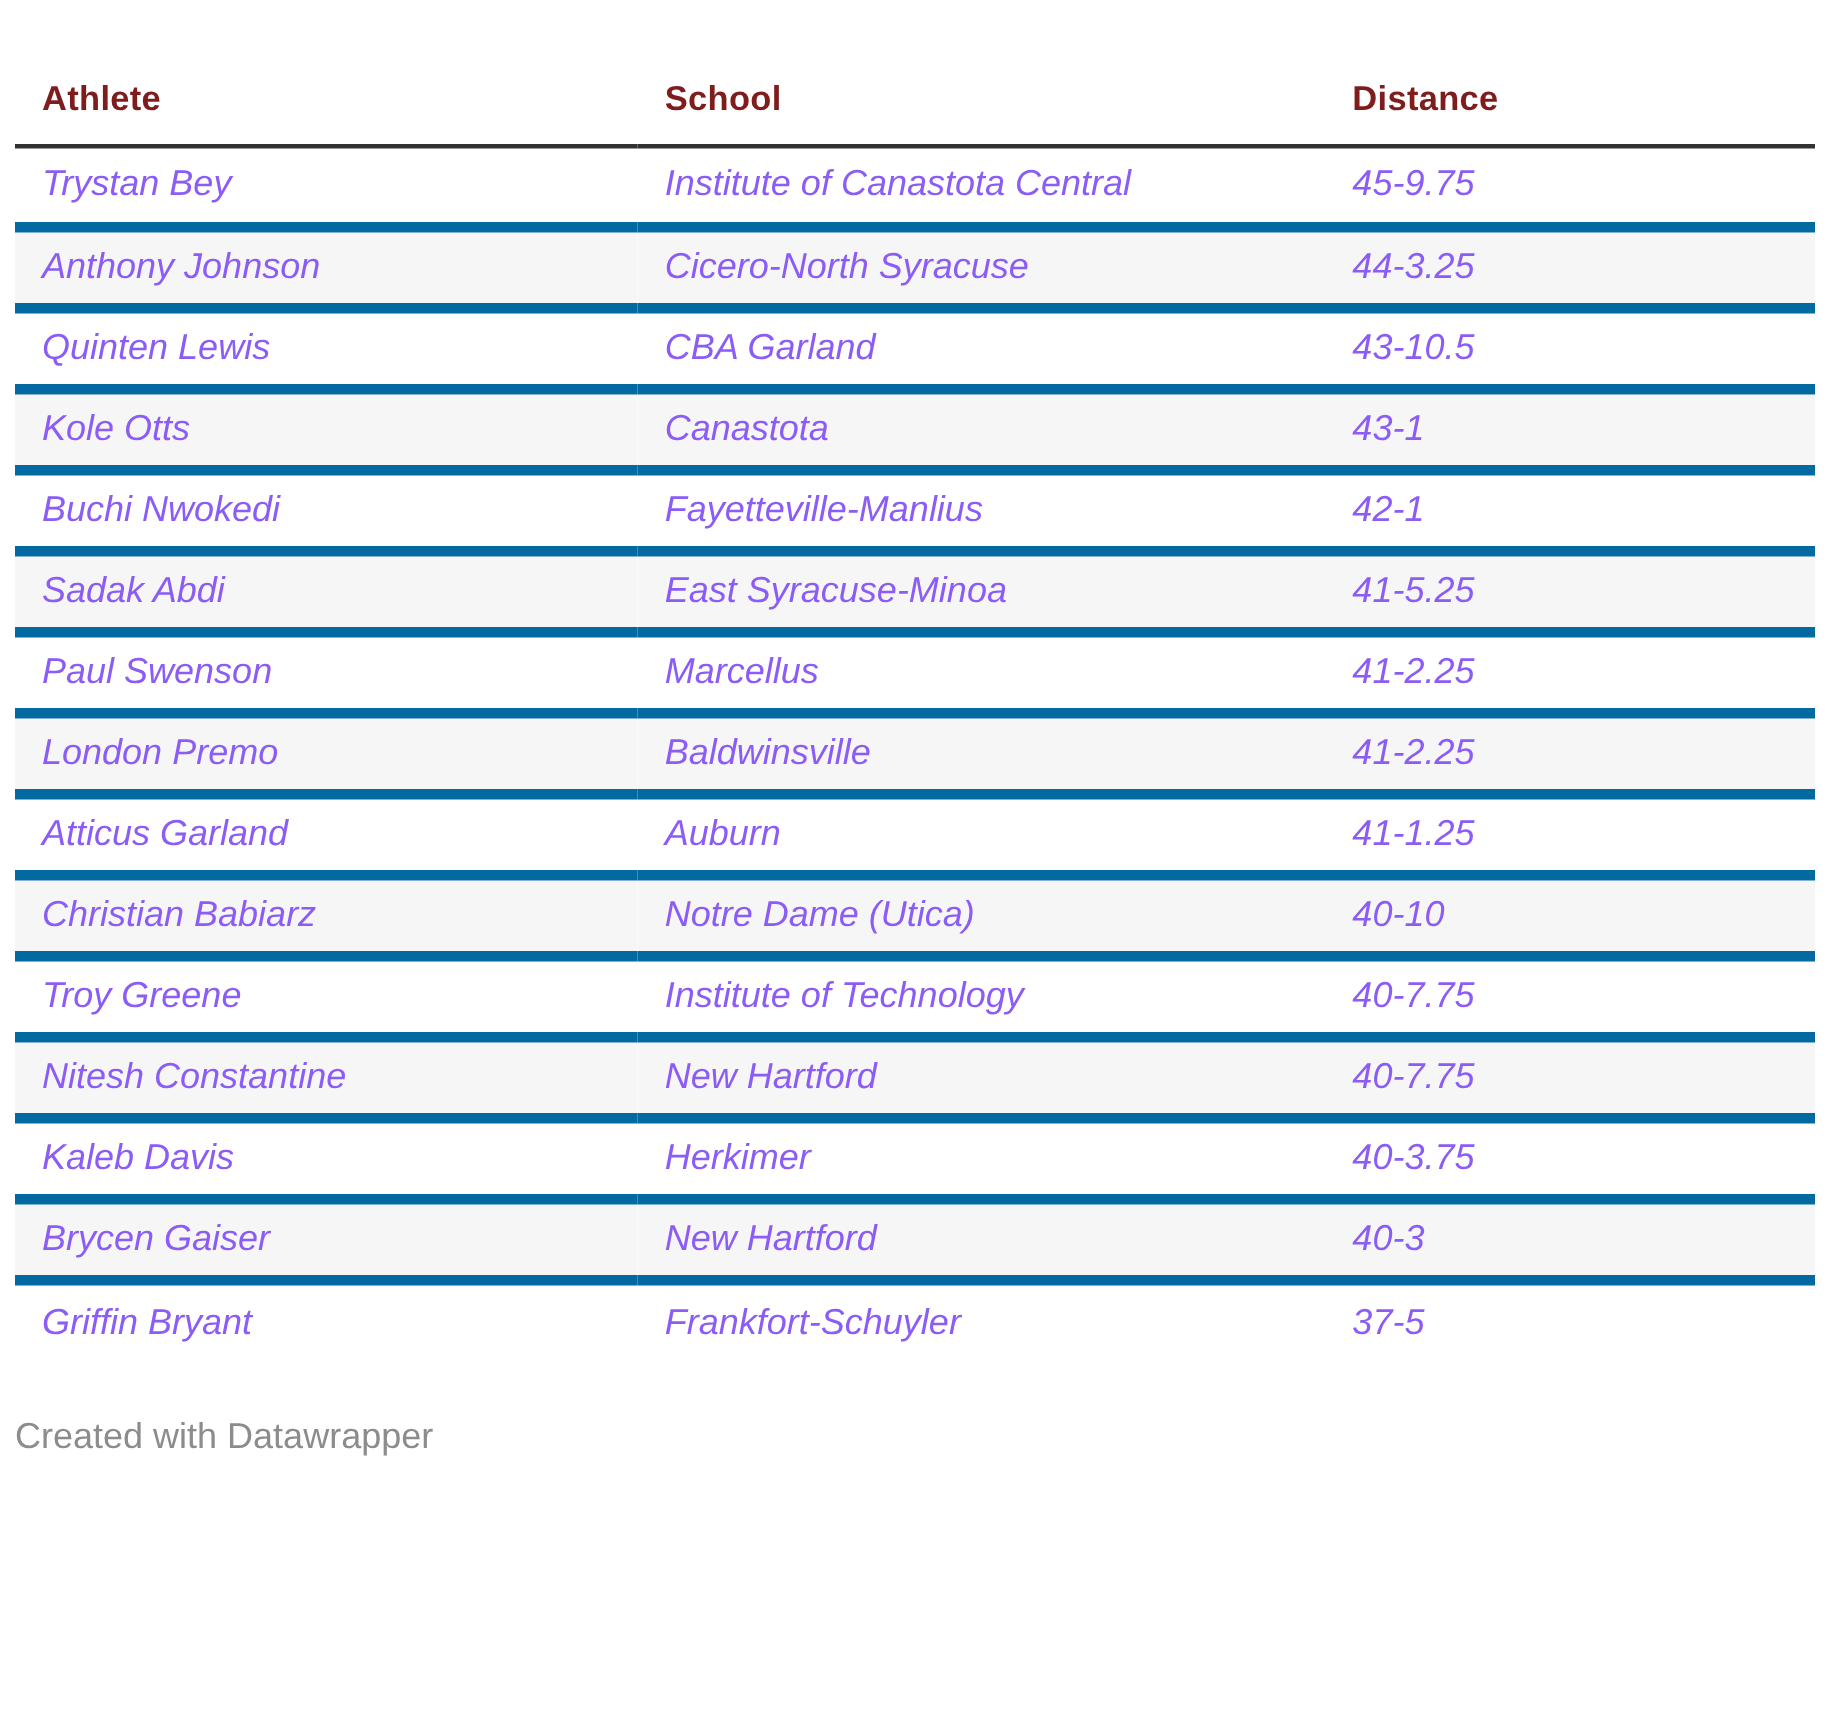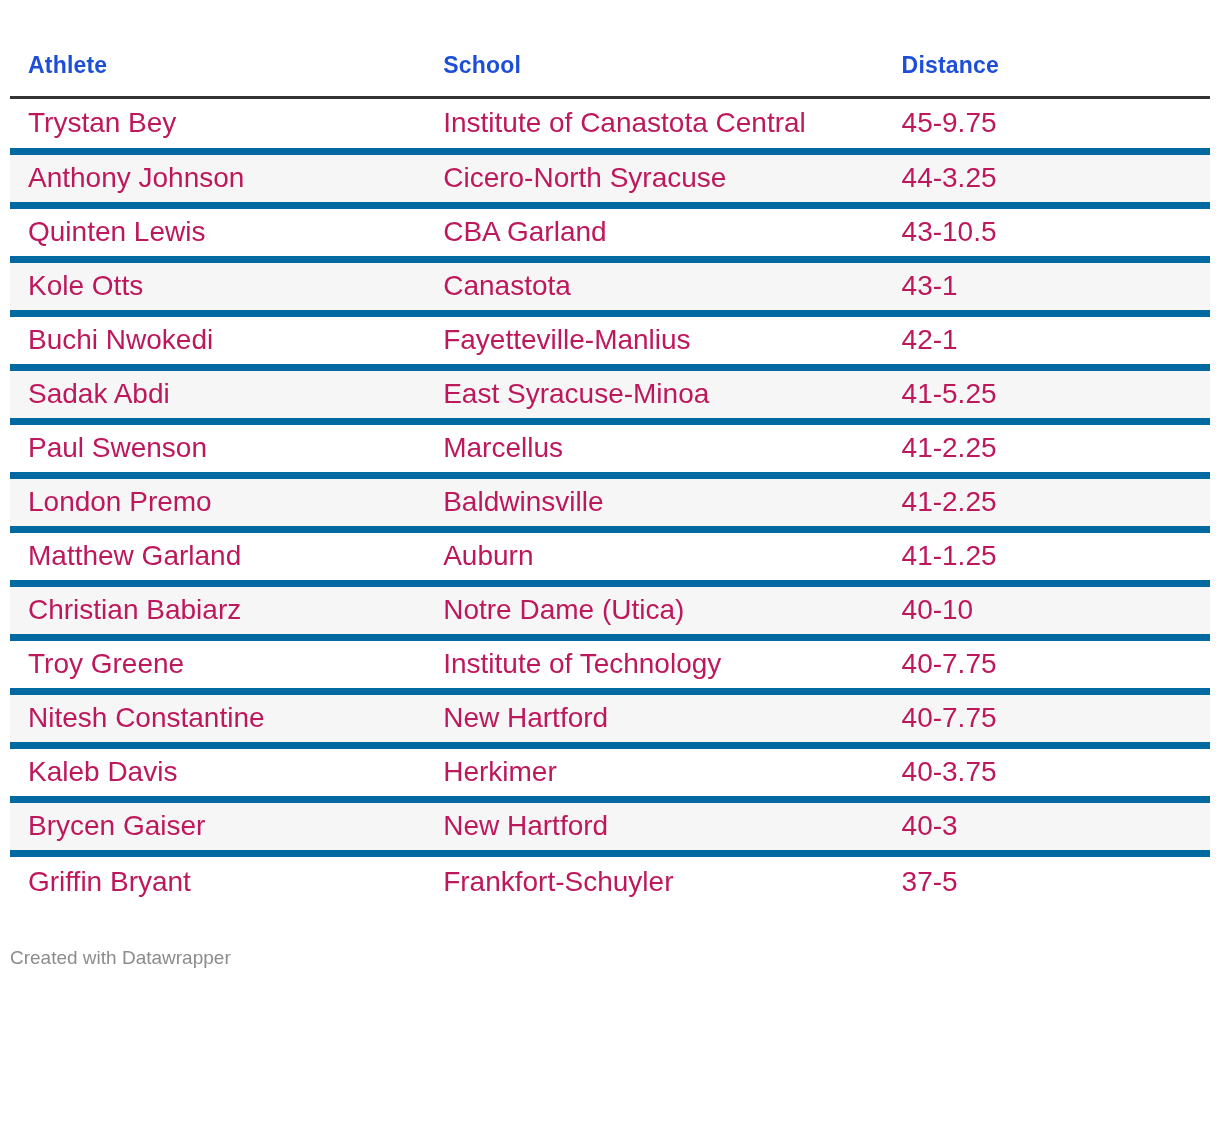--- a/index.html
+++ b/index.html
@@ -27,45 +27,46 @@
   col.col-athlete  { width: 34.6%; }
   col.col-school   { width: 38.2%; }
   col.col-distance { width: 27.2%; }
   table.dw-table th {
     text-align: left;
     vertical-align: middle;
     height: 61px;
     padding: 0 6px 0 18px;
     font-size: 23px;
     font-weight: 700;
-    color: #1d4ed8;
+    color: #7f1d1d;
     border-bottom: 3px solid #333333;
     letter-spacing: 0.2px;
   }
   table.dw-table td {
     height: 54px;
     vertical-align: middle;
     padding: 0 6px 0 18px;
-    font-size: 28px;
+    font-size: 24px;
     line-height: 28px;
-    color: #be185d;
+    color: #8b5cf6;
     white-space: nowrap;
     overflow: hidden;
+    font-style: italic;
   }
   table.dw-table tbody tr + tr td {
     border-top: 7px solid #0369a1;
   }
   table.dw-table tbody tr:nth-child(even) {
     background: #f6f6f6;
   }
   .footer {
     margin: 38px 10px 0 10px;
   }
   .footer span {
-    font-size: 19px;
+    font-size: 24px;
     line-height: 26px;
     color: #8c8c8c;
     text-decoration: none;
     cursor: pointer;
   }
 </style>
 </head>
 <body>
 
 <div class="page">
@@ -118,21 +119,21 @@
             <td>Paul Swenson</td>
             <td>Marcellus</td>
             <td>41-2.25</td>
           </tr>
           <tr>
             <td>London Premo</td>
             <td>Baldwinsville</td>
             <td>41-2.25</td>
           </tr>
           <tr>
-            <td>Matthew Garland</td>
+            <td>Atticus Garland</td>
             <td>Auburn</td>
             <td>41-1.25</td>
           </tr>
           <tr>
             <td>Christian Babiarz</td>
             <td>Notre Dame (Utica)</td>
             <td>40-10</td>
           </tr>
           <tr>
             <td>Troy Greene</td>

